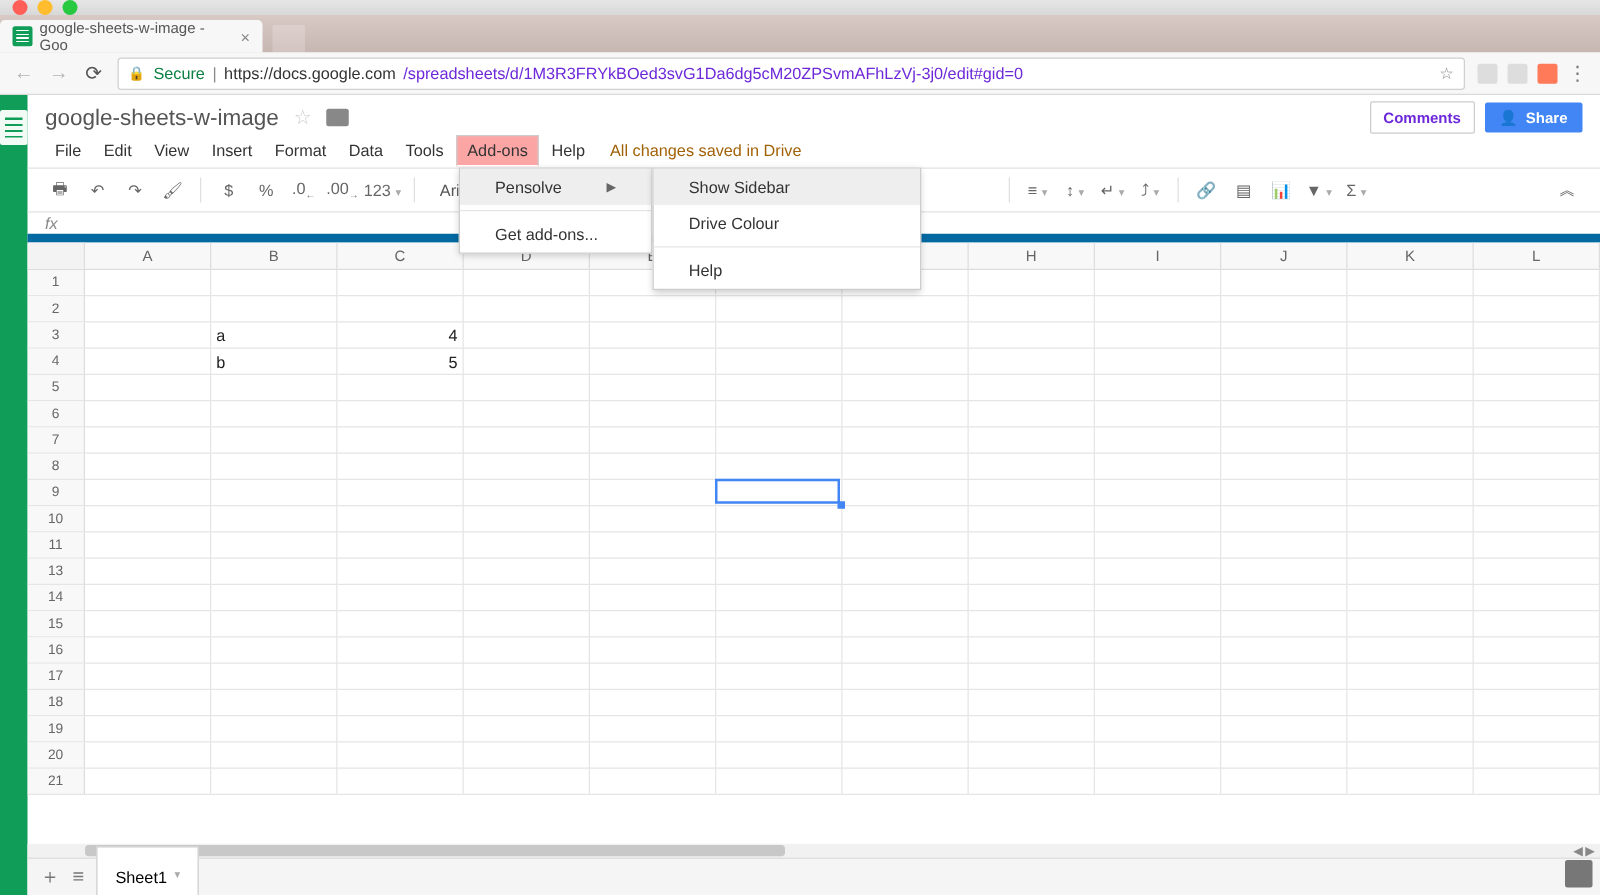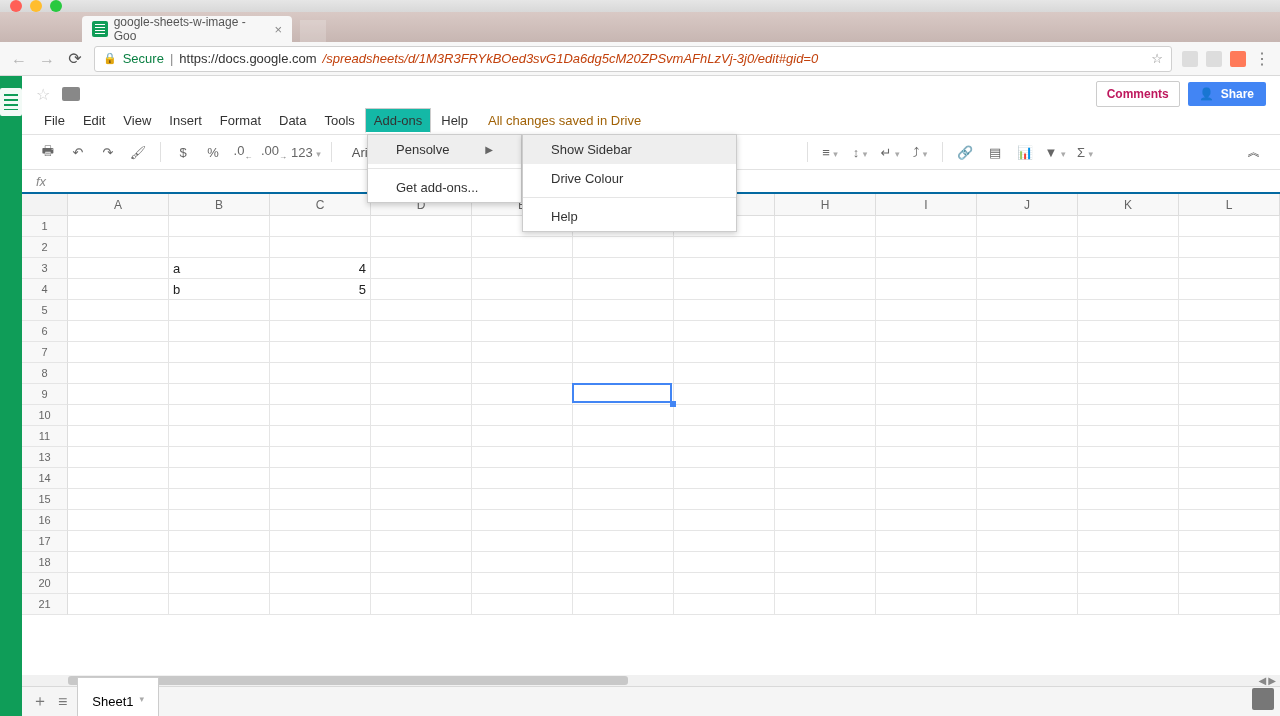--- a/index.html
+++ b/index.html
@@ -4,63 +4,63 @@
 <style>
 * { margin: 0; padding: 0; box-sizing: border-box; font-family: Arial, Helvetica, sans-serif; }
 body { width: 1280px; height: 716px; background: #f5f5f5; overflow: hidden; position: relative; }
 
 
 .window-chrome { height: 12px; background: linear-gradient(#e6e6e6, #d8d8d8); display: flex; align-items: center; padding-left: 10px; gap: 8px; }
 .traffic { width: 12px; height: 12px; border-radius: 50%; }
 .tl-red { background: #ff5f57; } .tl-yellow { background: #ffbd2e; } .tl-green { background: #28c940; }
 
 
-.tabstrip { height: 30px; background: linear-gradient(#d9c9c5, #c7b6b2); display: flex; align-items: flex-end; padding-left: 82px; }
+.tabstrip { height: 30px; background: linear-gradient(#d9c9c5, #c7b6b2); display: flex; align-items: flex-end; }
 .tab { background: #f7f7f7; height: 26px; display: flex; align-items: center; padding: 0 10px; border-top-left-radius: 4px; border-top-right-radius: 4px; font-size: 12px; color: #555; gap: 6px; max-width: 210px; }
 .tab .close { color: #888; font-size: 13px; }
 .tab-add { width: 26px; height: 22px; margin-left: 8px; background: rgba(255,255,255,0.2); }
 
 
 .addr-row { height: 34px; background: #f7f7f7; display: flex; align-items: center; padding: 0 10px; gap: 10px; border-bottom: 1px solid #d9d9d9; }
 .nav-btn { color: #b5b5b5; font-size: 16px; width: 18px; text-align: center; }
 .addr { flex: 1; height: 26px; border: 1px solid #d0d0d0; border-radius: 3px; background: #fff; display: flex; align-items: center; padding: 0 8px; font-size: 13px; color: #333; gap: 6px; }
 .lock { color: #0b8043; font-size: 11px; }
 .secure { color: #0b8043; }
-.url-gray { color: #c2410c; font-style: italic; }
+.url-gray { color: #6d28d9; }
 .star { color: #888; margin-left: auto; }
 .ext-icons { display: flex; gap: 8px; align-items: center; }
 .ext { width: 16px; height: 16px; border-radius: 2px; }
 
 
 .app { display: flex; height: 640px; background: #fff; }
 .logo-col { width: 44px; background: #0f9d58; display: flex; justify-content: center; padding-top: 12px; }
 .logo { width: 22px; height: 28px; background: #fff; opacity: .95; border-radius: 2px; position: relative; }
 .logo::after { content: ""; position: absolute; top: 6px; left: 4px; right: 4px; bottom: 6px; background: repeating-linear-gradient(#0f9d58 0 2px, #fff 2px 5px); }
 
 .main { flex: 1; display: flex; flex-direction: column; }
 .titlebar { height: 30px; display: flex; align-items: center; padding: 6px 14px 0; gap: 12px; }
 .doc-title { font-size: 18px; color: #555; }
 .star2 { color: #ccc; }
 .folder { width: 18px; height: 14px; background: #888; border-radius: 2px; }
 .titlebar-right { margin-left: auto; display: flex; gap: 8px; align-items: center; }
-.btn-comments { background: #fff; border: 1px solid #ccc; border-radius: 2px; padding: 5px 10px; font-size: 12px; color: #be185d; font-weight: bold; }
+.btn-comments { background: #fff; border: 1px solid #ccc; border-radius: 2px; padding: 5px 10px; font-size: 12px; color: #6d28d9; font-weight: bold; }
 .btn-share { background: #4285f4; color: #fff; border-radius: 2px; padding: 5px 12px; font-size: 12px; font-weight: bold; display: flex; gap: 6px; }
 
 .menubar { height: 28px; display: flex; align-items: center; padding: 0 14px; gap: 2px; font-size: 13px; color: #333; }
 .menu-item { padding: 4px 8px; }
-.menu-item.open { border: 1px solid #ccc; border-bottom: 1px solid #fff; background: #14b8a6; position: relative; z-index: 21; }
+.menu-item.open { border: 1px solid #ccc; border-bottom: 1px solid #fff; background: #fca5a5; position: relative; z-index: 21; }
 .menu-status { color: #a16207; margin-left: 10px; }
 
 .toolbar { height: 36px; border-top: 1px solid #e2e2e2; border-bottom: 1px solid #e2e2e2; display: flex; align-items: center; padding: 0 14px; gap: 6px; color: #555; font-size: 13px; }
 .tb-btn { width: 24px; text-align: center; color: #666; }
 .tb-sep { width: 1px; height: 20px; background: #e0e0e0; margin: 0 4px; }
 .font-name { padding: 0 10px; }
 .chev { color: #aaa; font-size: 9px; }
 
-.fxbar { height: 24px; border-bottom: 2px solid #0369a1; display: flex; align-items: center; padding: 0 14px; font-style: italic; color: #888; font-size: 13px; }
+.fxbar { height: 24px; border-bottom: 7px solid #0369a1; display: flex; align-items: center; padding: 0 14px; font-style: italic; color: #888; font-size: 13px; }
 
 .grid-area { flex: 1; overflow: hidden; display: flex; flex-direction: column; }
 .col-headers { display: flex; height: 22px; background: #f8f8f8; border-bottom: 1px solid #ddd; }
 .corner { width: 46px; border-right: 1px solid #ddd; background: #f3f3f3; }
 .col-h { width: 101px; border-right: 1px solid #ddd; text-align: center; font-size: 12px; color: #666; line-height: 22px; }
 .rows { position: relative; }
 .row { display: flex; height: 21px; }
 .row-h { width: 46px; border-right: 1px solid #ddd; border-bottom: 1px solid #e5e5e5; background: #f8f8f8; text-align: center; font-size: 11px; color: #666; line-height: 21px; }
 .cell { width: 101px; border-right: 1px solid #e5e5e5; border-bottom: 1px solid #e5e5e5; font-size: 13px; color: #222; padding: 0 4px; line-height: 21px; }
 .cell.r { text-align: right; }
@@ -128,20 +128,21 @@
   </div>
 </div>
 
 <div class="app">
   <div class="logo-col">
     <div class="logo"></div>
   </div>
   <div class="main">
 
     <div class="titlebar">
+      <span class="doc-title">google-sheets-w-image</span>
       <span class="star2">☆</span>
       <div class="folder"></div>
       <div class="titlebar-right">
         <button class="btn-comments">Comments</button>
         <div class="btn-share">
           <span>👤</span>
           <span>Share</span>
         </div>
       </div>
     </div>
@@ -460,20 +461,35 @@
             <div class="cell"></div>
             <div class="cell"></div>
             <div class="cell"></div>
             <div class="cell"></div>
             <div class="cell"></div>
             <div class="cell"></div>
             <div class="cell"></div>
             <div class="cell"></div>
           </div>
           <div class="row">
+            <div class="row-h">19</div>
+            <div class="cell"></div>
+            <div class="cell"></div>
+            <div class="cell"></div>
+            <div class="cell"></div>
+            <div class="cell"></div>
+            <div class="cell"></div>
+            <div class="cell"></div>
+            <div class="cell"></div>
+            <div class="cell"></div>
+            <div class="cell"></div>
+            <div class="cell"></div>
+            <div class="cell"></div>
+          </div>
+          <div class="row">
             <div class="row-h">20</div>
             <div class="cell"></div>
             <div class="cell"></div>
             <div class="cell"></div>
             <div class="cell"></div>
             <div class="cell"></div>
             <div class="cell"></div>
             <div class="cell"></div>
             <div class="cell"></div>
             <div class="cell"></div>

